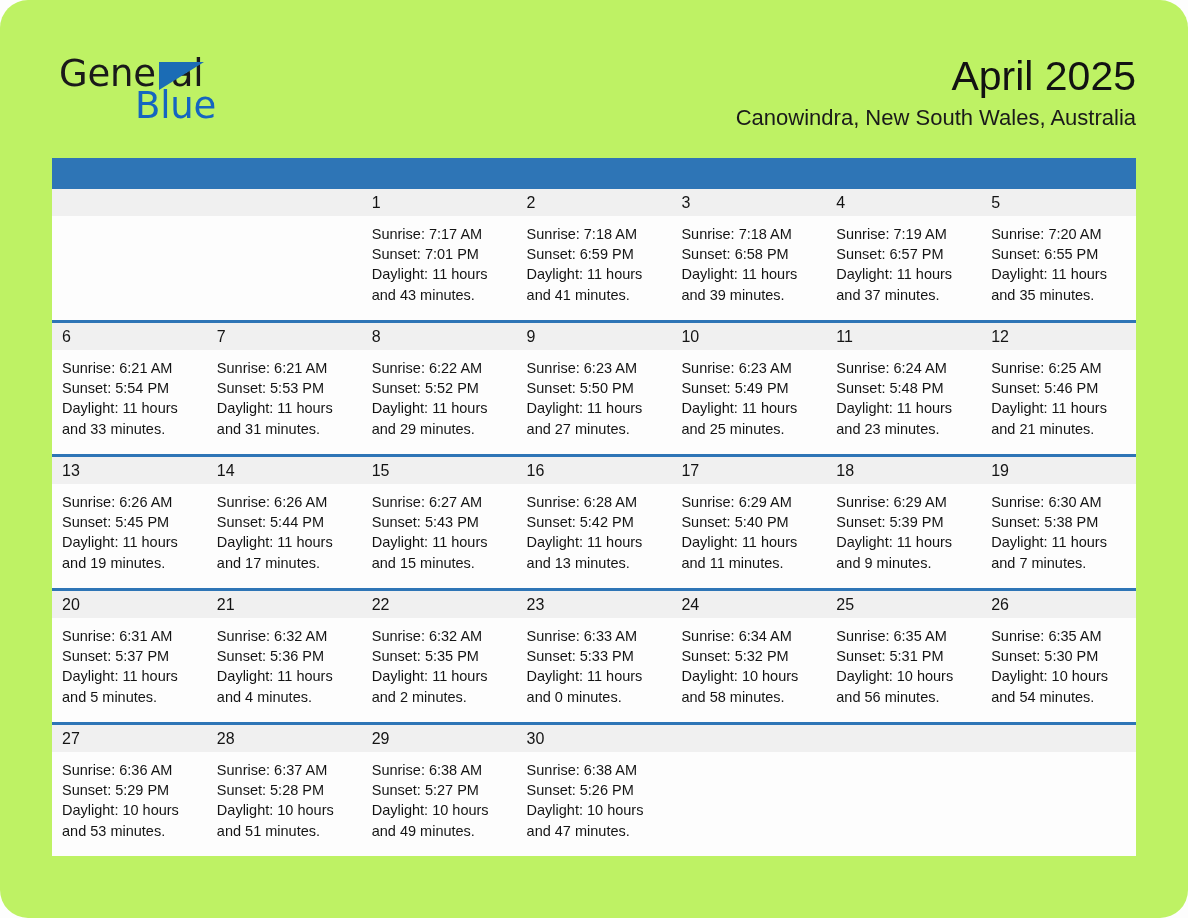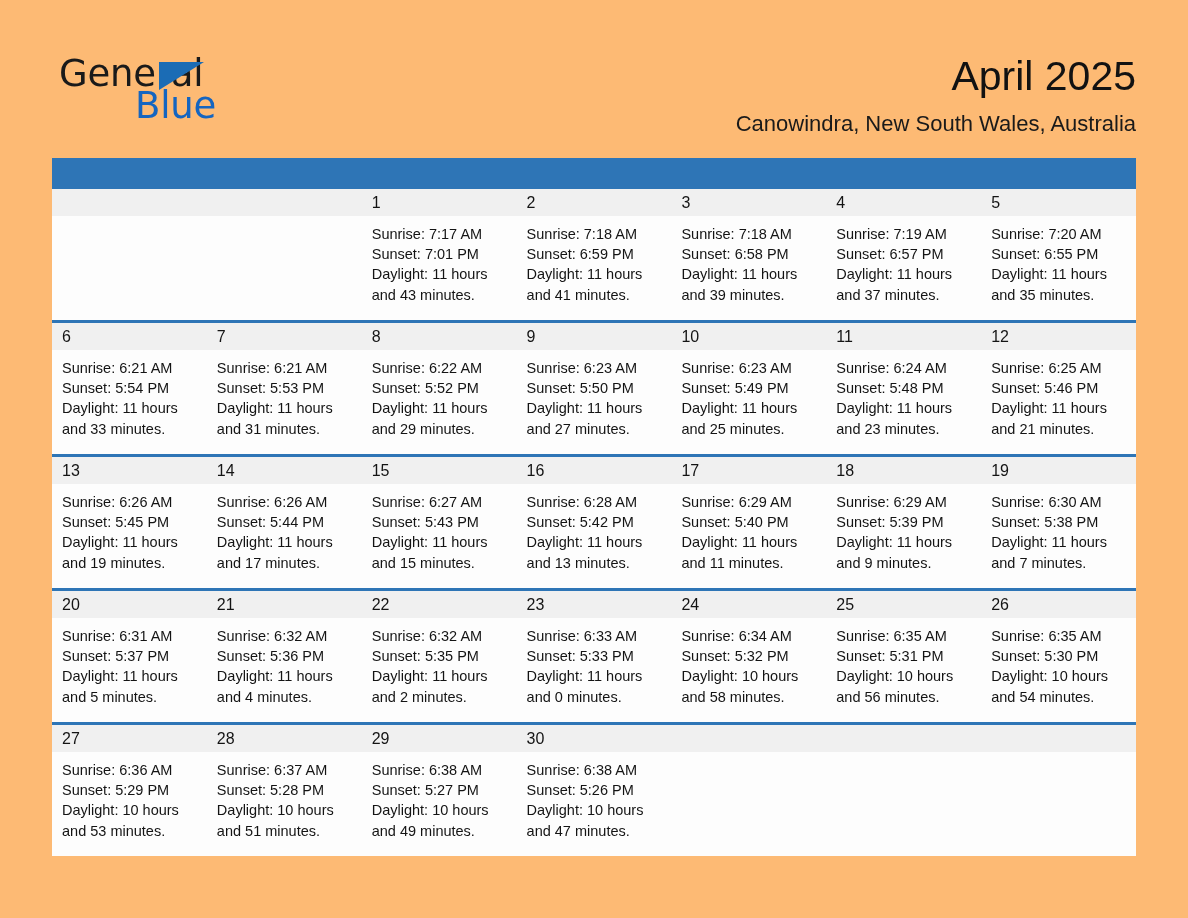--- a/index.html
+++ b/index.html
@@ -11,21 +11,22 @@
     width: 1188px;
     height: 918px;
     font-family: "Liberation Sans", sans-serif;
     color: #000;
     overflow: hidden;
   }
   .page {
     position: relative;
     width: 1188px;
     height: 918px;
-    background: #fdba74;
+    background: #bef264;
+    border-radius: 28px;
   }
 
   
   .header {
     position: absolute;
     left: 52px;
     top: 44px;
     right: 52px;
     height: 104px;
   }
@@ -75,21 +76,21 @@
   }
   .month-title {
     font-size: 41px;
     line-height: 52px;
     font-weight: 400;
     color: #121212;
     white-space: nowrap;
     margin-top: 6px;
   }
   .location {
-    margin-top: 9px;
+    margin-top: 3px;
     font-size: 22px;
     line-height: 26px;
     font-weight: 400;
     color: #1a1a1a;
     white-space: nowrap;
   }
 
   
   .calendar {
     position: absolute;

